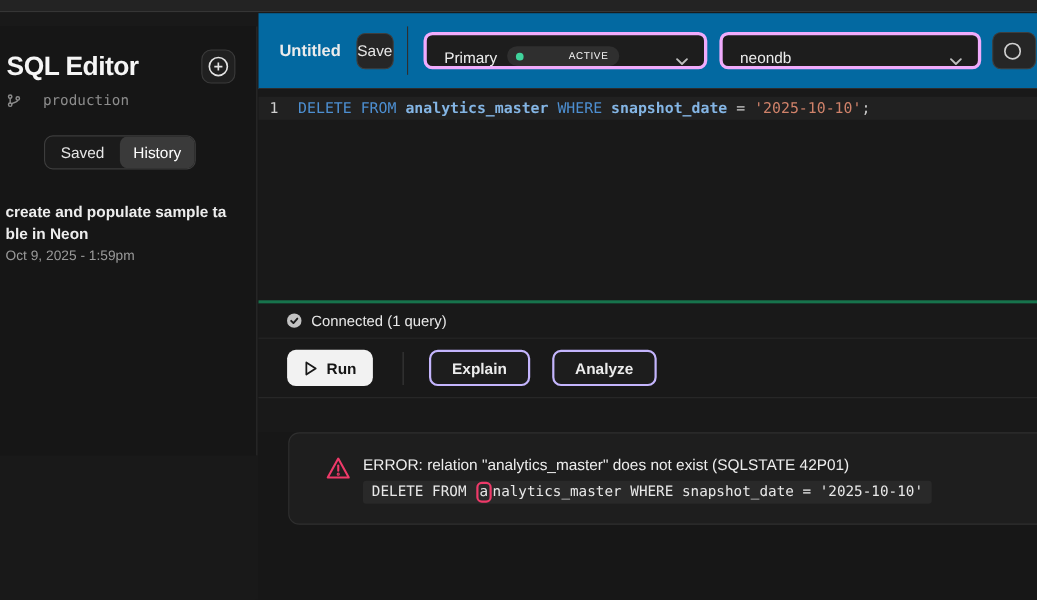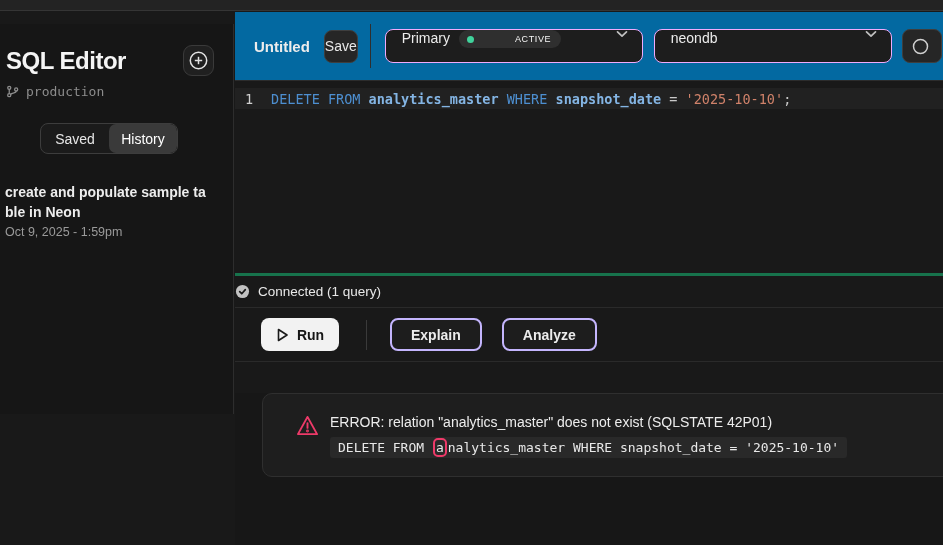--- a/index.html
+++ b/index.html
@@ -25,21 +25,21 @@
   }
   .sidebar-header h1 {
     font-size:24px; font-weight:700; color:#f5f5f5; letter-spacing:-0.5px;
   }
   .icon-btn {
     width:31px; height:31px; border-radius:9px;
     background:#202020; border:1px solid #3a3a3a;
     display:flex; align-items:center; justify-content:center; cursor:pointer;
   }
   .branch-row {
-    display:flex; align-items:center; gap:7px;
+    display:flex; align-items:center; gap:20px;
     padding:8px 0 0 6px;
     font-family:"DejaVu Sans Mono", monospace;
     font-size:13px; color:#8c8c8c;
   }
   .seg-control {
     margin:24px 0 0 40px; width:138px; height:31px;
     background:#1b1b1b; border:1px solid #3d3d3d; border-radius:8px;
     display:flex; overflow:hidden;
   }
   .seg {
@@ -62,22 +62,22 @@
   }
   .file-name { font-size:15px; font-weight:600; color:#ececec; }
   .btn {
     background:#262626; border:1px solid #3e3e3e; border-radius:8px;
     color:#e8e8e8; font-family:inherit; font-size:14px; font-weight:500;
     height:33px; padding:0 0; cursor:pointer;
   }
   .save-btn { margin-left:14px; }
   .vdivider { width:1px; height:44px; background:#2f2f2f; margin-left:12px; }
   .select {
-    height:34px; background:#1d1d1d; border:1px solid #f0abfc; border-radius:8px;
-    display:flex; align-items:flex-start; cursor:pointer;
+    height:34px; background:#1d1d1d; border:3px solid #f0abfc; border-radius:8px;
+    display:flex; align-items:flex-end; cursor:pointer;
     font-size:14px; font-weight:500; color:#ececec;
   }
   .select-branch { width:258px; margin-left:14px; padding:0 14px 0 16px; }
   .select-db { width:238px; margin-left:11px; padding:0 14px 0 16px; }
   .select .chev { margin-left:auto; }
   .pill {
     margin-left:9px; display:flex; align-items:center; gap:5px;
     background:#2f2f2f; border-radius:999px; padding:4px 10px 4px 8px;
   }
   .pill .dot { width:7px; height:7px; border-radius:50%; background:#40d39c; }
@@ -97,21 +97,21 @@
   .gutter { width:16px; margin-left:10px; color:#d0d0d0; text-align:left; }
   .code-line code { margin-left:10px; font-family:inherit; white-space:pre; }
   .tok-keyword { color:#4d8fd1; }
   .tok-identifier { color:#84b5e4; font-weight:700; }
   .tok-string { color:#d0826a; }
   .tok-plain { color:#c9c9c9; }
   .green-line { height:3px; background:#17734c; }
   
   .status-bar {
     height:32px; background:#191919; border-bottom:1px solid #2a2a2a;
-    display:flex; align-items:center; gap:8px; 
+    display:flex; align-items:center; gap:8px; padding-left:25px;
     font-size:13.5px; font-weight:500; color:#e8e8e8;
   }
   .actions {
     height:54px; background:#191919; border-bottom:1px solid #2a2a2a;
     display:flex; align-items:center; padding-left:26px;
   }
   .run-btn {
     width:78px; height:33px; background:#f2f2f2; border:none; border-radius:8px;
     color:#161616; font-family:inherit; font-size:14px; font-weight:600;
     display:flex; align-items:center; justify-content:center; gap:8px; cursor:pointer;

